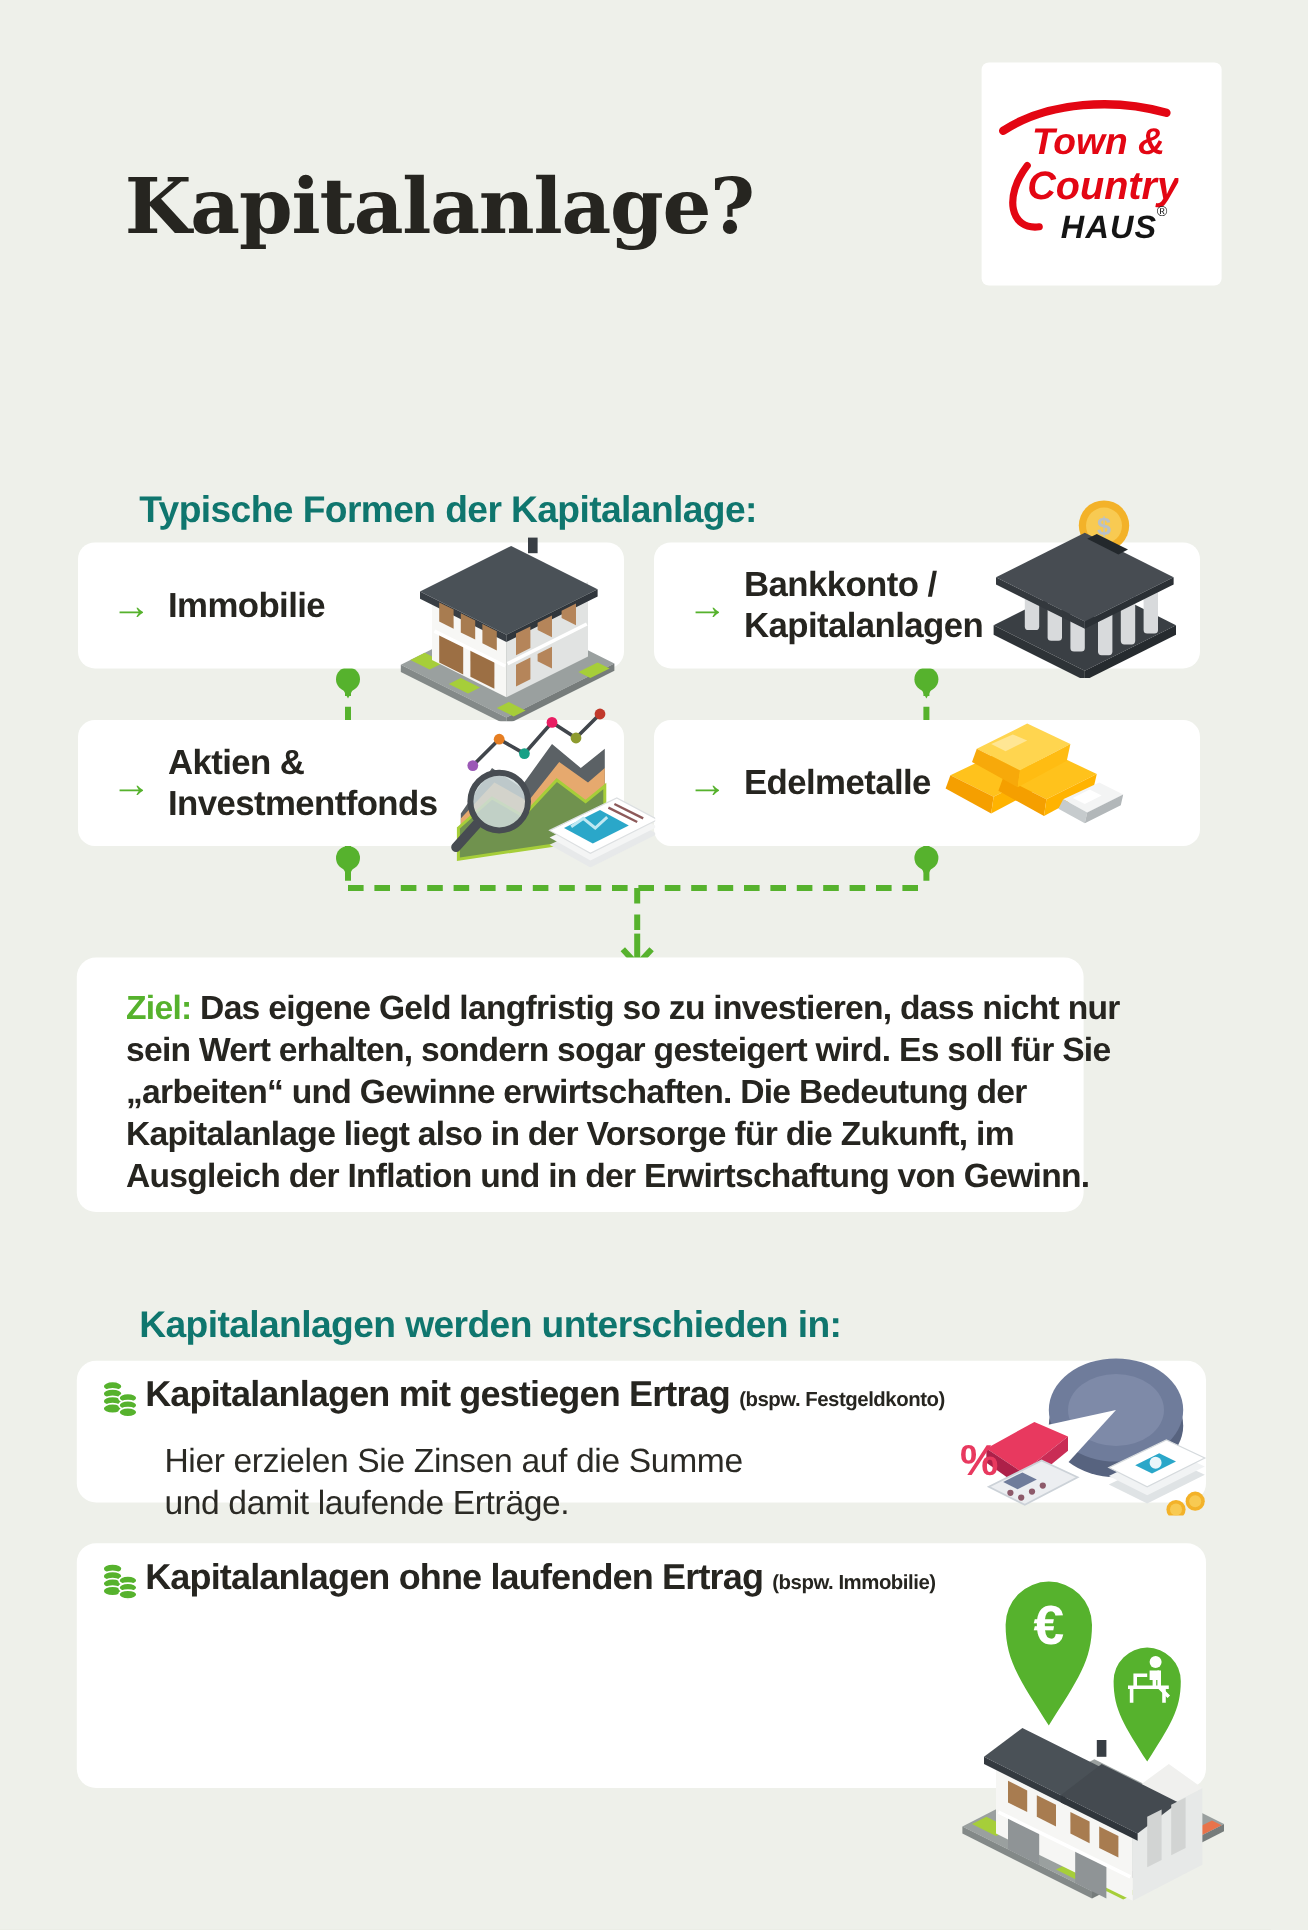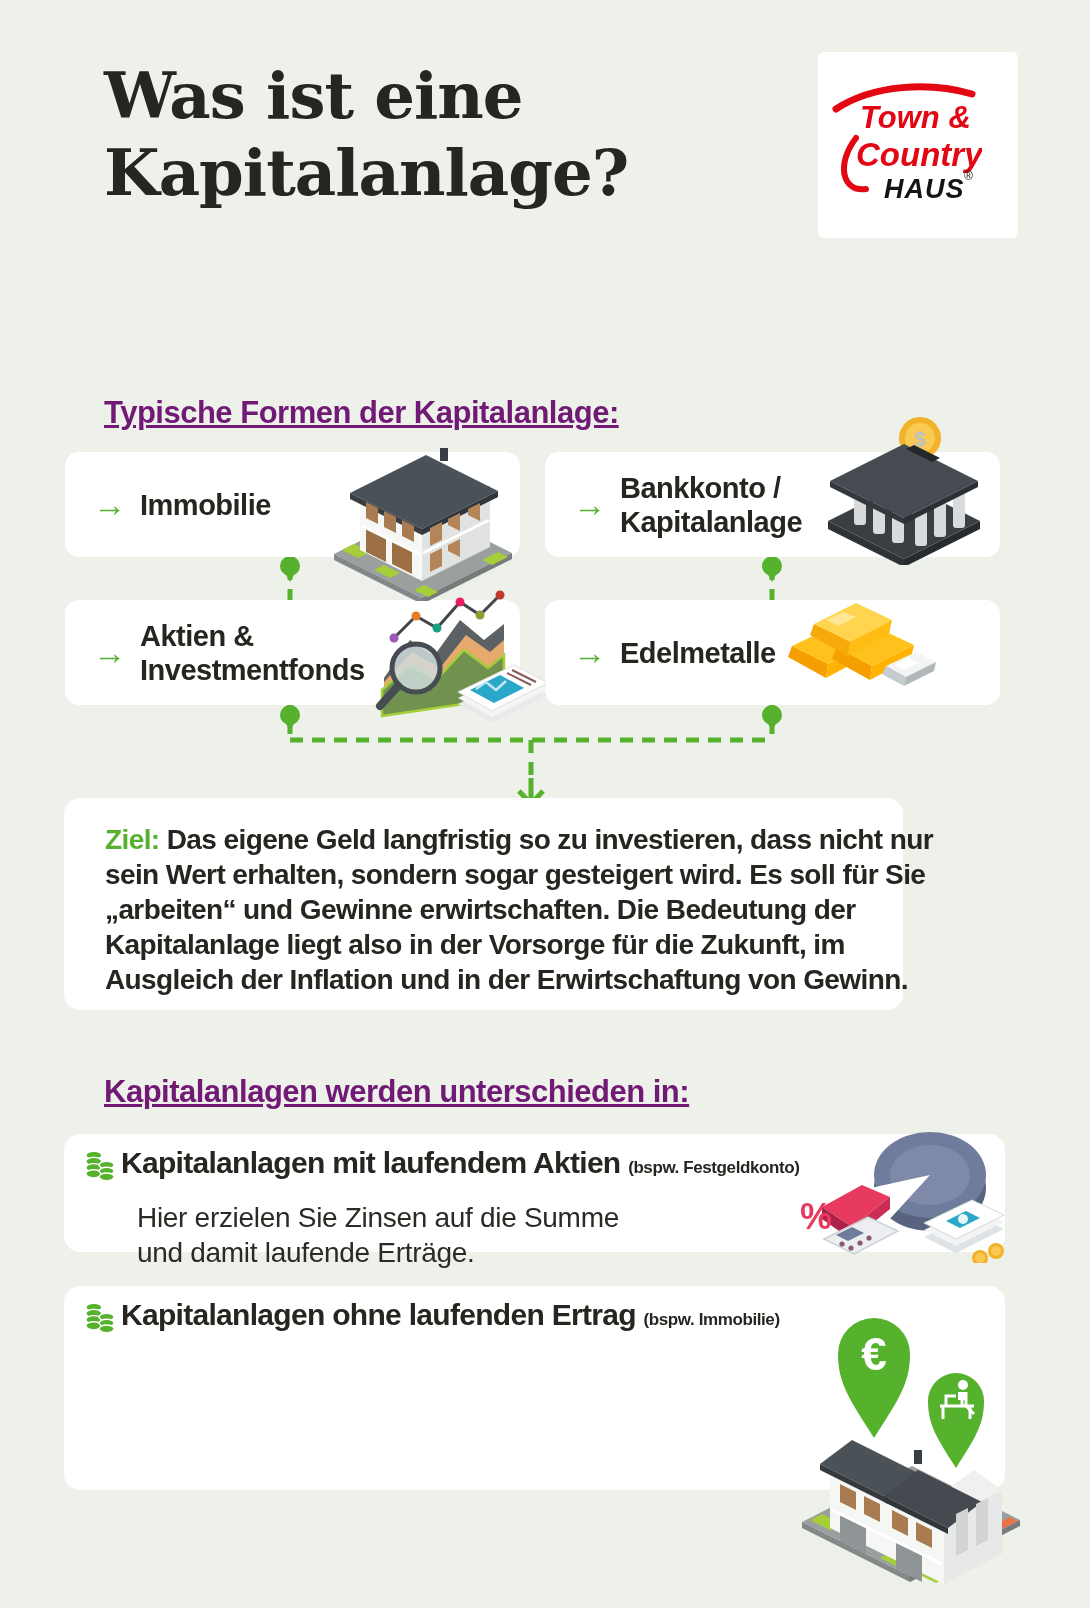--- a/index.html
+++ b/index.html
@@ -8,21 +8,21 @@
 
   .title{position:absolute;left:104px;top:58px;margin:0;font-family:"DejaVu Serif",serif;
          font-weight:bold;font-size:64px;line-height:1.2;color:#262520;letter-spacing:-1px;}
 
   .logo-card{position:absolute;left:818px;top:52px;width:200px;height:186px;background:#fff;border-radius:6px;}
   .logo-card svg{position:absolute;left:8px;top:24px;}
 
   .definition{position:absolute;left:104px;top:281px;width:852px;margin:0;
               font-size:30px;font-weight:bold;line-height:38px;letter-spacing:-0.5px;color:#262520;}
   .green{color:#56b22d;}
-  .section-heading{position:absolute;margin:0;font-size:31px;font-weight:bold;color:#701a75;letter-spacing:-0.5px;text-decoration:underline;}
+  .section-heading{position:absolute;margin:12px;font-size:31px;font-weight:bold;color:#0f766e;letter-spacing:-0.5px;}
   .h-forms{left:104px;top:395px;}
   .h-dist{left:104px;top:1074px;}
 
   .form-card{position:absolute;width:455px;height:105px;background:#fff;border-radius:14px;
              display:flex;align-items:center;z-index:2;}
   .fc1{left:65px;top:452px;}
   .fc2{left:545px;top:452px;}
   .fc3{left:65px;top:600px;}
   .fc4{left:545px;top:600px;}
   .form-arrow{font-size:33px;font-weight:bold;color:#56b22d;margin:0 14px 0 28px;flex:0 0 auto;}
@@ -52,21 +52,21 @@
   .info-body{position:absolute;left:57px;top:50px;margin:16px;font-size:28px;font-weight:normal;
              line-height:35px;letter-spacing:-0.3px;color:#2b2a25;}
   .ic-a .info-body{width:520px;}
   .ic-b .info-body{width:695px;}
 </style>
 </head>
 <body>
 
 <div class="page">
 
-  <h1 class="title"><span>Was ist eine</span><br><span>Kapitalanlage?</span></h1>
+  <h1 class="title"><br><span>Kapitalanlage?</span></h1>
 
   <div class="logo-card">
     <svg width="156" height="140" viewBox="0 0 156 140">
       <path d="M10 33 C 48 8, 104 6, 146 18" stroke="#e30613" stroke-width="7" fill="none" stroke-linecap="round"></path>
       <path d="M30 62 C 10 88, 16 116, 40 113" stroke="#e30613" stroke-width="6" fill="none" stroke-linecap="round"></path>
       <text x="34" y="52" font-family="Liberation Sans, sans-serif" font-style="italic" font-weight="bold" font-size="31" fill="#e30613">Town &amp;</text>
       <text x="30" y="90" font-family="Liberation Sans, sans-serif" font-style="italic" font-weight="bold" font-size="33" fill="#e30613">Country</text>
       <text x="58" y="122" font-family="Liberation Sans, sans-serif" font-style="italic" font-weight="bold" font-size="27" letter-spacing="1" fill="#141414">HAUS</text>
       <text x="138" y="104" font-size="12" fill="#141414">®</text>
     </svg>
@@ -97,21 +97,21 @@
         <path d="M767 722 L777 722 L772 731 Z"></path>
     </g>
   </svg>
 
   <div class="form-card fc1">
     <span class="form-arrow">→</span>
     <span class="form-label">Immobilie</span>
   </div>
   <div class="form-card fc2">
     <span class="form-arrow">→</span>
-    <span class="form-label">Bankkonto / Kapitalanlage</span>
+    <span class="form-label">Bankkonto / Kapitalanlagen</span>
   </div>
   <div class="form-card fc3">
     <span class="form-arrow">→</span>
     <span class="form-label">Aktien &amp; Investmentfonds</span>
   </div>
   <div class="form-card fc4">
     <span class="form-arrow">→</span>
     <span class="form-label">Edelmetalle</span>
   </div>
 
@@ -218,21 +218,21 @@
       <g fill="#56b22d" stroke="#ffffff" stroke-width="1.6">
         <ellipse cx="10" cy="7" rx="9" ry="4.6"></ellipse>
           <ellipse cx="10" cy="14" rx="9" ry="4.6"></ellipse>
         <ellipse cx="10" cy="21" rx="9" ry="4.6"></ellipse>
           <ellipse cx="10" cy="28" rx="9" ry="4.6"></ellipse>
         <ellipse cx="24.5" cy="18" rx="8.5" ry="4.3"></ellipse>
           <ellipse cx="24.5" cy="24.8" rx="8.5" ry="4.3"></ellipse>
         <ellipse cx="24.5" cy="31.4" rx="8.5" ry="4.3"></ellipse>
       </g>
     </svg>
-    <h3 class="info-title"><span>Kapitalanlagen mit laufendem Aktien </span><span class="info-example">(bspw. Festgeldkonto)</span></h3>
+    <h3 class="info-title"><span>Kapitalanlagen mit gestiegen Ertrag </span><span class="info-example">(bspw. Festgeldkonto)</span></h3>
     <p class="info-body">Hier erzielen Sie Zinsen auf die Summe und damit laufende Erträge.</p>
   </div>
 
   <svg class="illu illu-pie" width="214" height="150" viewBox="0 0 214 150">
     <ellipse cx="134" cy="75" rx="56" ry="43" fill="#57637f"></ellipse>
     <ellipse cx="134" cy="62" rx="56" ry="43" fill="#6f7c9b"></ellipse>
     <ellipse cx="134" cy="62" rx="40" ry="30" fill="#7e8aa8"></ellipse>
     <polygon points="134,62 70,76 92,108" fill="#ffffff"></polygon>
     <polygon points="26,94 66,72 94,84 56,114" fill="#e8395f"></polygon>
     <polygon points="26,94 56,114 56,127 26,106" fill="#ad2049"></polygon>

